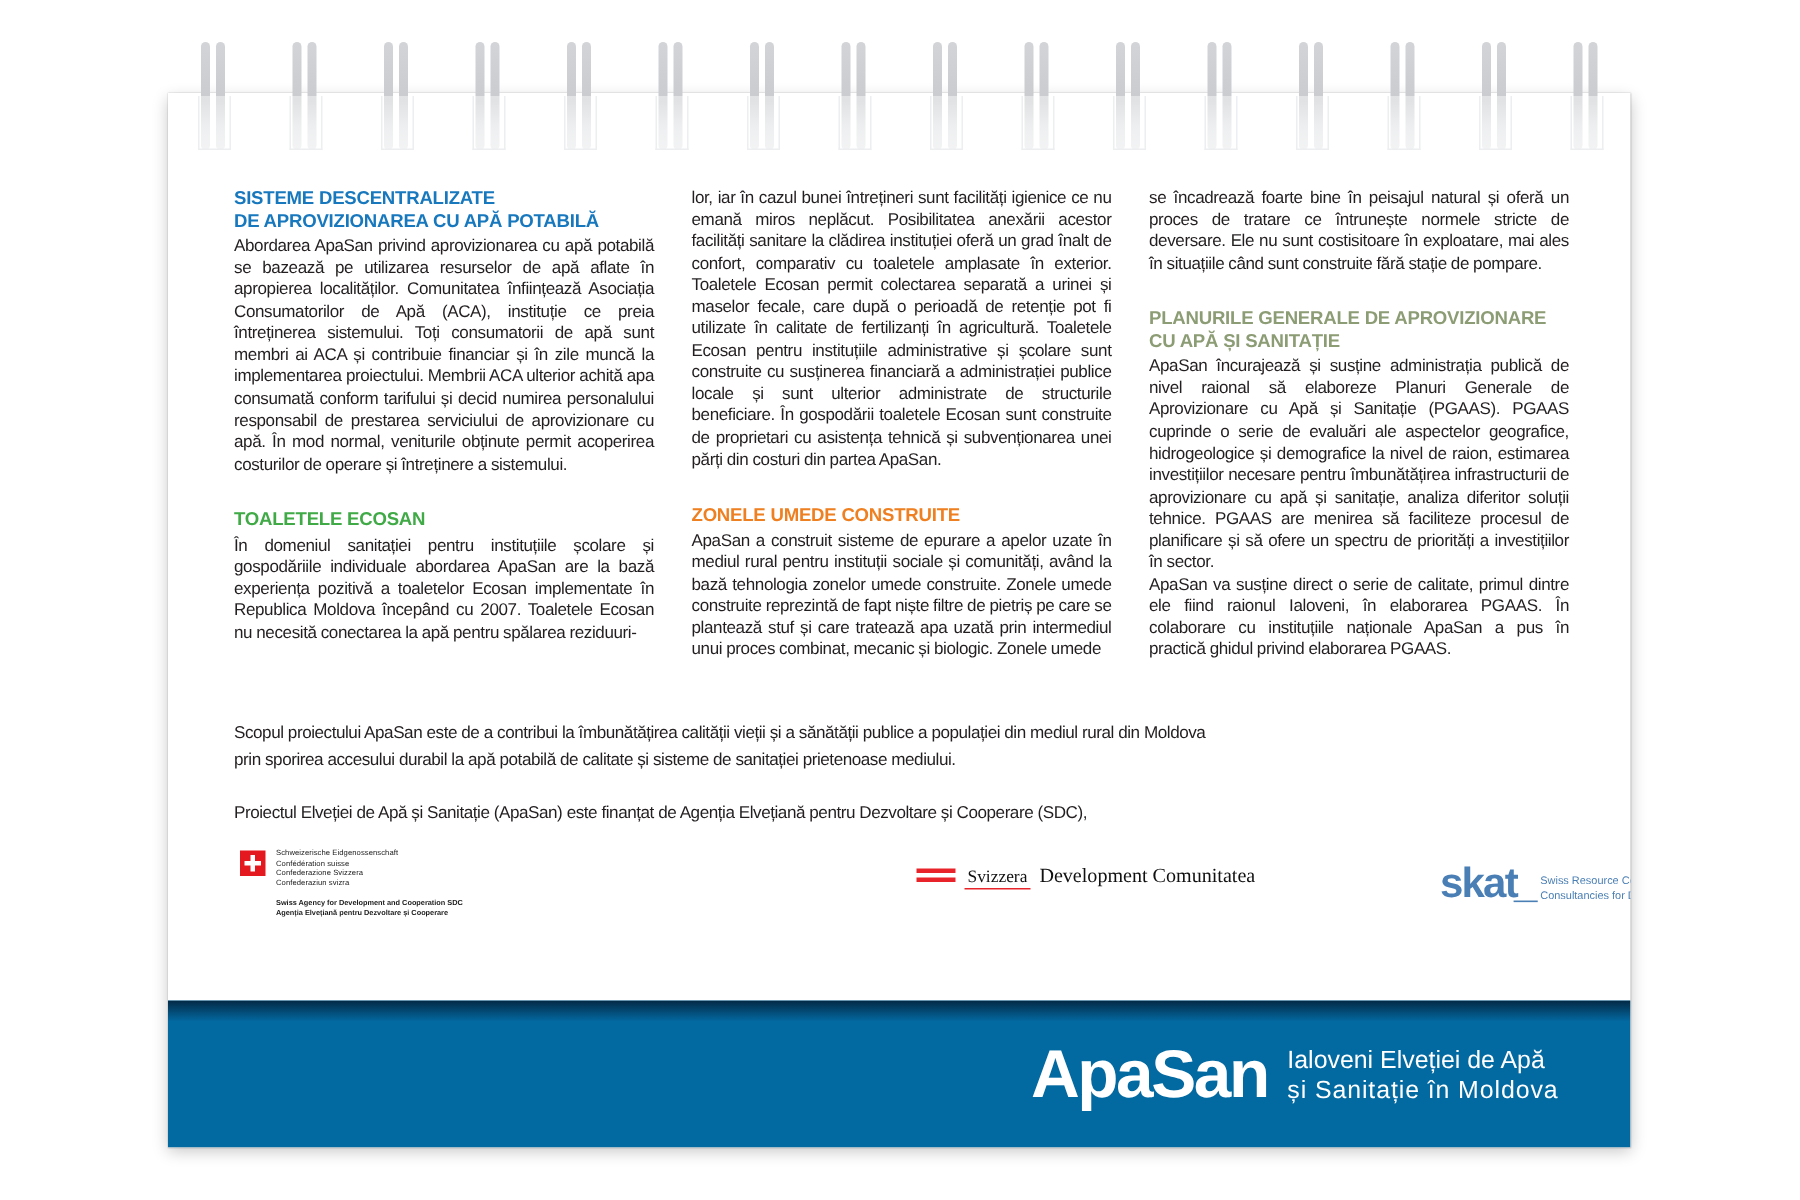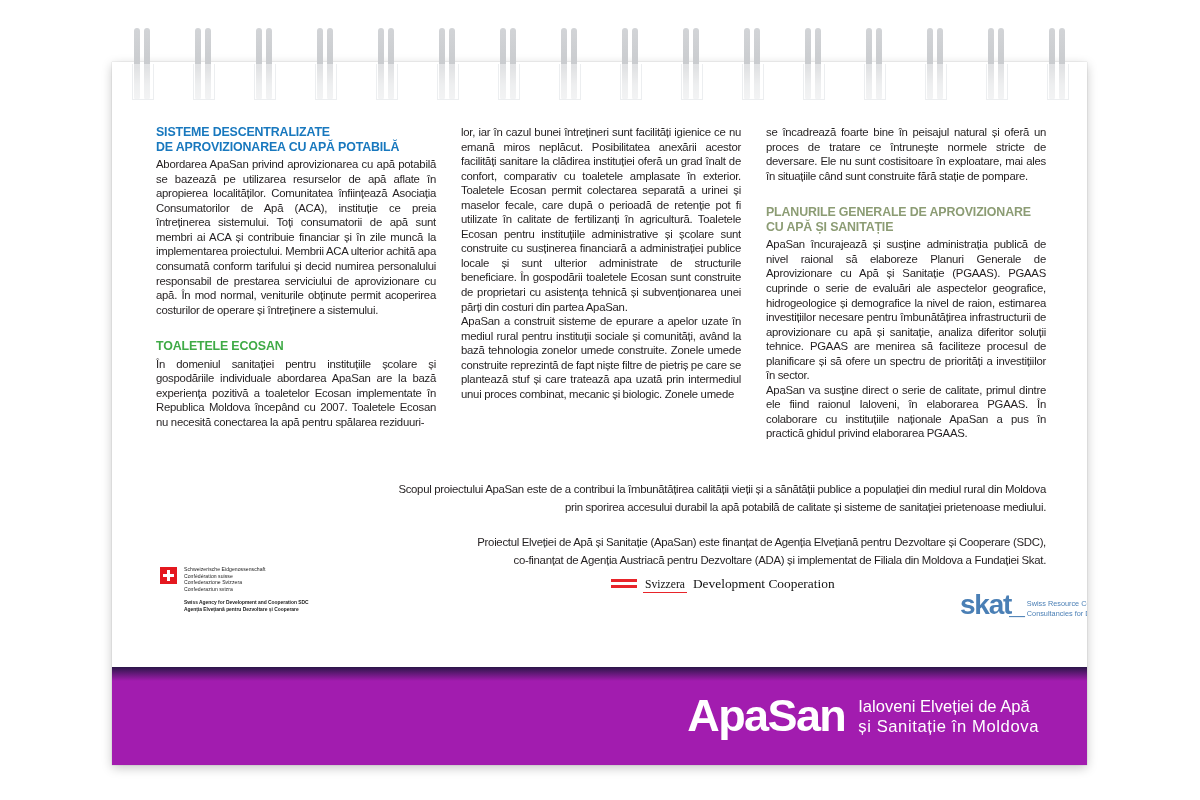--- a/index.html
+++ b/index.html
@@ -101,21 +101,21 @@
     -webkit-hyphens: none;
     hyphens: none;
   }
   p.body + p.body { margin-top: 0; }
 
   
   .statements {
     position: absolute;
     left: 44px; top: 418px;
     width: 890px;
-    text-align: right;
+    text-align: left;
   }
   .statements p {
     margin: 0;
     font-family: "Liberation Sans", sans-serif;
     font-size: 11.4px;
     line-height: 18px;
     color: #231f20;
     letter-spacing: -0.3px;
   }
   .statements .block2 { margin-top: 17px; }
@@ -190,23 +190,23 @@
   }
   .aus-text .l2 {
     font-size: 13.4px; line-height: 15px;
     padding: 2px 2px 0 2px;
     display: inline-block;
   }
 
   
   .logo-skat {
     position: absolute;
-    left: 808px; top: 30px;
+    left: 808px; top: 14px;
     display: flex;
-    align-items: flex-end;
+    align-items: center;
   }
   .skat-word {
     font-family: "Liberation Sans", sans-serif;
     font-size: 28px;
     line-height: 26px;
     font-weight: bold;
     color: #4a7fb5;
     letter-spacing: -1.2px;
   }
   .skat-underscore {
@@ -226,21 +226,21 @@
     line-height: 9.4px;
     color: #4a7fb5;
     white-space: nowrap;
   }
 
   
   .banner {
     position: absolute;
     left: 0; bottom: 0;
     width: 975px; height: 98px;
-    background: #a21caf;
+    background: #0369a1;
     overflow: hidden;
   }
   .banner::before {
     content: "";
     position: absolute; left: 0; top: 0; right: 0; height: 14px;
     background: linear-gradient(to bottom, rgba(3,20,38,0.75), rgba(3,20,38,0));
   }
   .banner-content {
     position: absolute;
     right: 48px; top: 50%;
@@ -367,40 +367,40 @@
             <span>SISTEME DESCENTRALIZATE</span><br>
             <span>DE APROVIZIONAREA CU APĂ POTABILĂ</span>
           </h2>
           <p class="body">Abordarea ApaSan privind aprovizionarea cu apă potabilă se bazează pe utilizarea resurselor de apă aflate în apropierea localităților. Comunitatea înființează Asociația Consumatorilor de Apă (ACA), instituție ce preia întreținerea sistemului. Toți consumatorii de apă sunt membri ai ACA și contribuie financiar și în zile muncă la implementarea proiectului. Membrii ACA ulterior achită apa consumată conform tarifului și decid numirea personalului responsabil de prestarea serviciului de aprovizionare cu apă. În mod normal, veniturile obținute permit acoperirea costurilor de operare și întreținere a sistemului.</p>
           <h2 class="sec green gap">TOALETELE ECOSAN</h2>
           <p class="body">În domeniul sanitației pentru instituțiile școlare și gospodăriile individuale abordarea ApaSan are la bază experiența pozitivă a toaletelor Ecosan implementate în Republica Moldova începând cu 2007. Toaletele Ecosan nu necesită conectarea la apă pentru spălarea reziduuri-</p>
         </div>
 
         <div class="col">
           <p class="body">lor, iar în cazul bunei întrețineri sunt facilități igienice ce nu emană miros neplăcut. Posibilitatea anexării acestor facilități sanitare la clădirea instituției oferă un grad înalt de confort, comparativ cu toaletele amplasate în exterior. Toaletele Ecosan permit colectarea separată a urinei și maselor fecale, care după o perioadă de retenție pot fi utilizate în calitate de fertilizanți în agricultură. Toaletele Ecosan pentru instituțiile administrative și școlare sunt construite cu susținerea financiară a administrației publice locale și sunt ulterior administrate de structurile beneficiare. În gospodării toaletele Ecosan sunt construite de proprietari cu asistența tehnică și subvenționarea unei părți din costuri din partea ApaSan.</p>
+          <h2 class="sec orange gap">ZONELE UMEDE CONSTRUITE</h2>
           <p class="body">ApaSan a construit sisteme de epurare a apelor uzate în mediul rural pentru instituții sociale și comunități, având la bază tehnologia zonelor umede construite. Zonele umede construite reprezintă de fapt niște filtre de pietriș pe care se plantează stuf și care tratează apa uzată prin  intermediul unui proces combinat, mecanic și biologic. Zonele umede</p>
         </div>
 
         <div class="col">
           <p class="body">se încadrează  foarte bine în peisajul natural și oferă un proces de tratare ce întrunește normele stricte de deversare. Ele nu sunt  costisitoare în exploatare, mai ales în situațiile când sunt construite fără stație de pompare.</p>
           <h2 class="sec sage gap">
             <span>PLANURILE GENERALE DE APROVIZIONARE</span><br>
             <span>CU APĂ ȘI SANITAȚIE</span>
           </h2>
           <p class="body">ApaSan încurajează și susține administrația publică de nivel raional să elaboreze Planuri Generale de Aprovizionare cu Apă și Sanitație (PGAAS). PGAAS cuprinde o serie de evaluări  ale aspectelor geografice, hidrogeologice și demografice la nivel de raion, estimarea investițiilor necesare pentru îmbunătățirea infrastructurii de aprovizionare cu apă și sanitație, analiza diferitor soluții tehnice. PGAAS are menirea să faciliteze procesul de planificare și să ofere un spectru de priorități a investițiilor în sector.</p>
           <p class="body">ApaSan va susține direct o serie de calitate, primul dintre ele fiind raionul Ialoveni, în elaborarea PGAAS. În colaborare cu instituțiile naționale ApaSan a pus în practică ghidul privind elaborarea PGAAS.</p>
         </div>
 
       </div>
 
       <div class="statements">
         <p>Scopul proiectului ApaSan este de a contribui la îmbunătățirea calității vieții și a sănătății publice a populației din mediul rural din Moldova</p>
         <p>prin sporirea accesului durabil la apă potabilă de calitate și sisteme de sanitației prietenoase mediului.</p>
         <p class="block2">Proiectul Elveției de Apă și Sanitație (ApaSan) este finanțat de Agenția Elvețiană pentru Dezvoltare și Cooperare (SDC),</p>
-        <p>co-finanțat de Agenția Austriacă pentru Dezvoltare (ADA) și implementat de Filiala din Moldova a Fundației Skat.</p>
       </div>
 
       <div class="logos">
 
         <div class="logo-swiss">
           <div class="swiss-flag"></div>
           <div>
             <div class="swiss-lines">
               <div>Schweizerische Eidgenossenschaft</div>
               <div>Confédération suisse</div>
@@ -414,21 +414,21 @@
           </div>
         </div>
 
         <div class="logo-austrian">
           <div class="aus-bars">
             <div></div>
               <div></div>
           </div>
           <div class="aus-text">
             <div class="l1">Svizzera</div>
-            <div class="l2">Development Cooperation</div>
+            <div class="l2">Development Comunitatea</div>
           </div>
         </div>
 
         <div class="logo-skat">
           <span class="skat-word">skat</span>
           <span class="skat-underscore">_</span>
           <div class="skat-tag">
             <div>Swiss Resource Centre and</div>
             <div>Consultancies for Development</div>
           </div>

